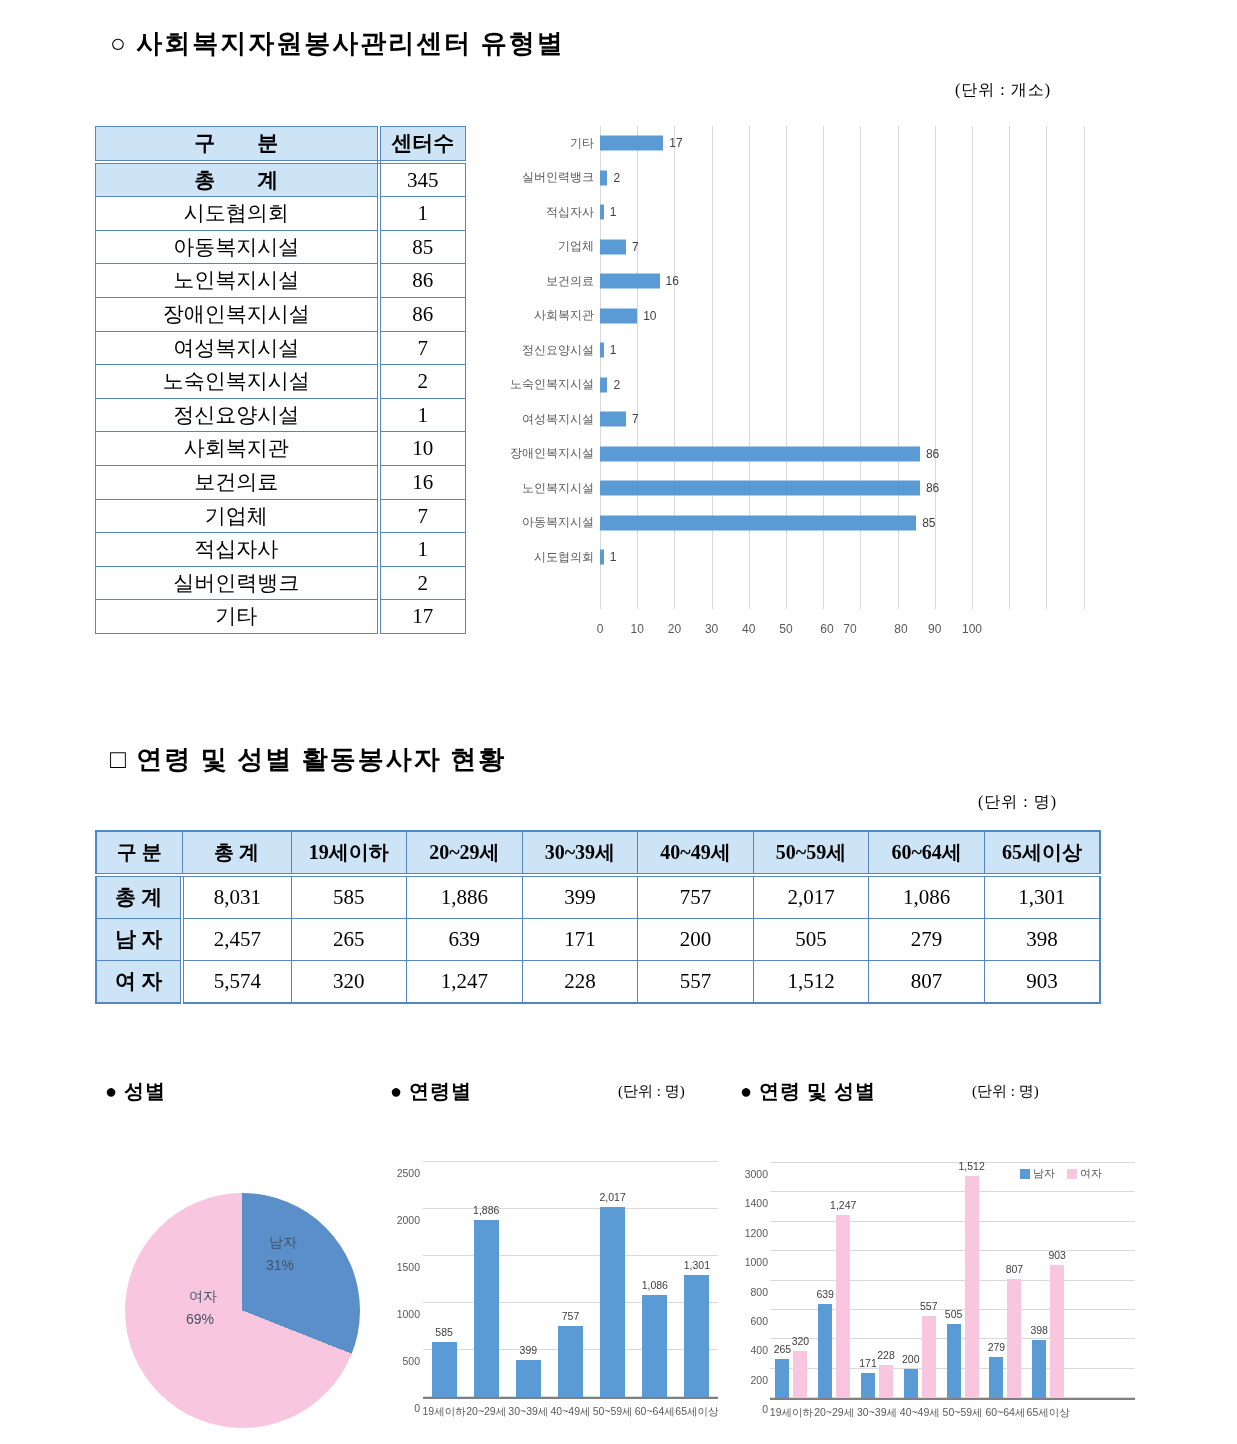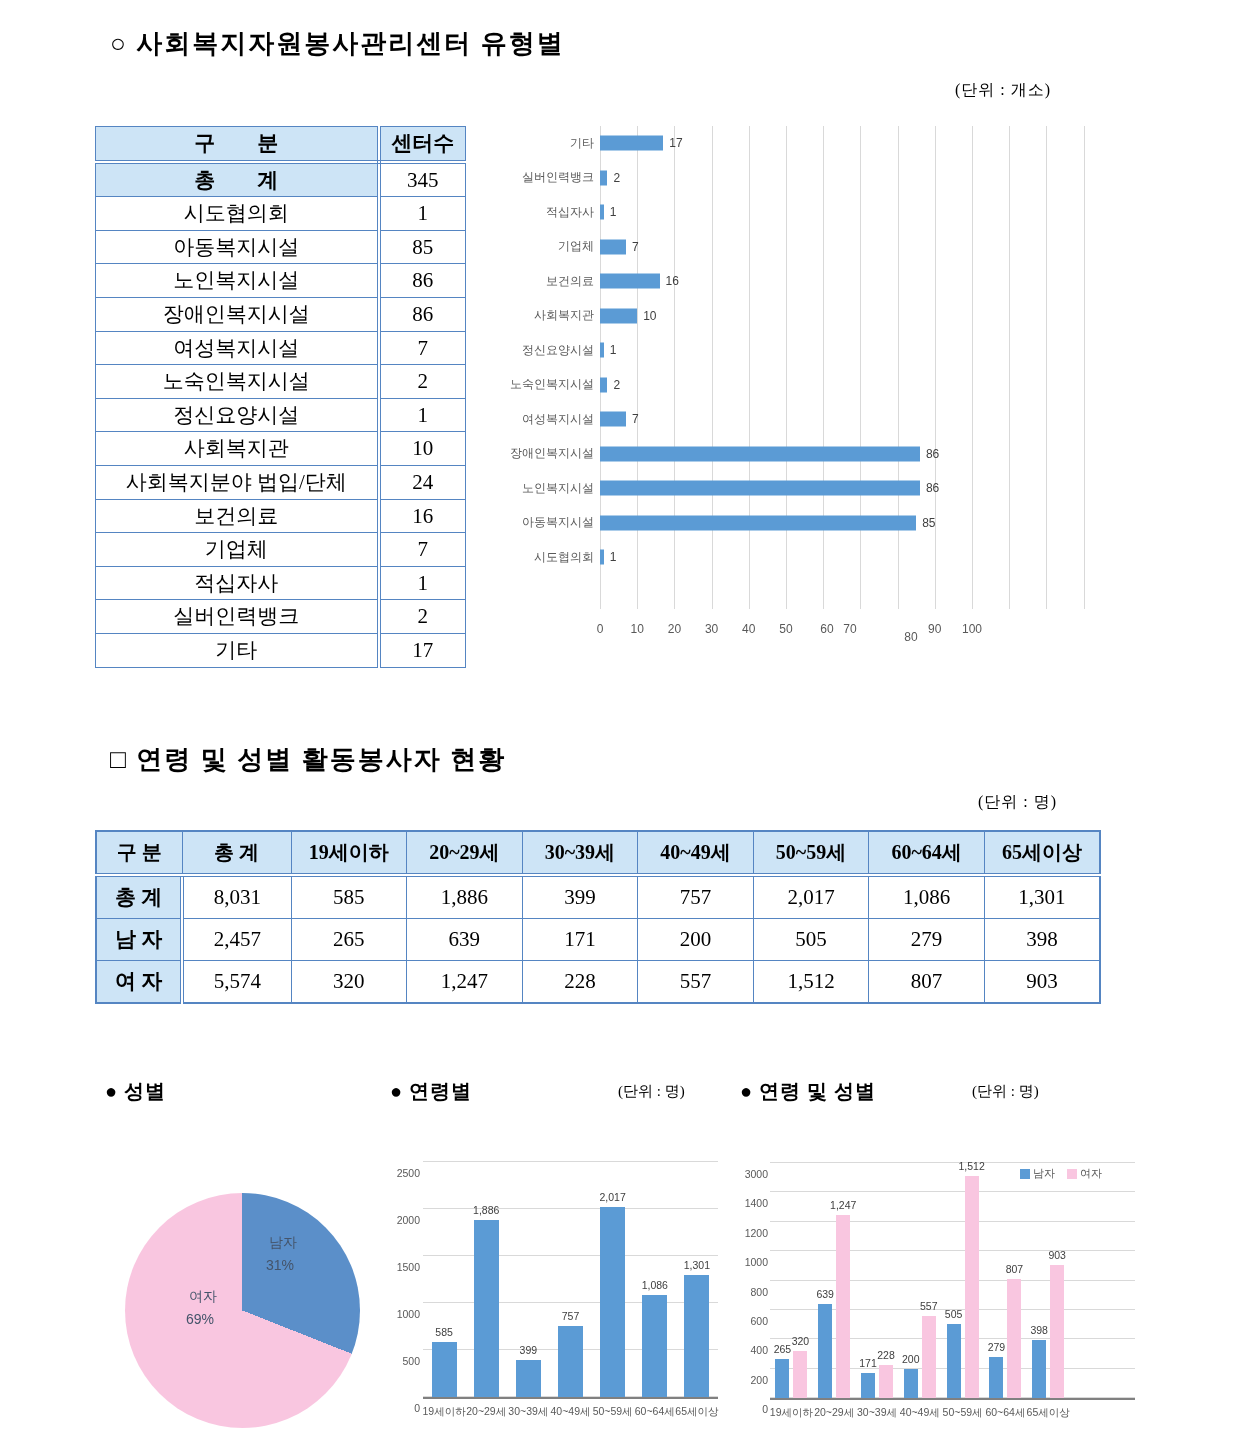--- a/index.html
+++ b/index.html
@@ -108,24 +108,20 @@
         </tr>
         <tr>
           <td>정신요양시설</td>
           <td>1</td>
         </tr>
         <tr>
           <td>사회복지관</td>
           <td>10</td>
         </tr>
         <tr>
-          <td>사회복지분야 법입/단체</td>
-          <td>24</td>
-        </tr>
-        <tr>
           <td>보건의료</td>
           <td>16</td>
         </tr>
         <tr>
           <td>기업체</td>
           <td>7</td>
         </tr>
         <tr>
           <td>적십자사</td>
           <td>1</td>
@@ -238,21 +234,21 @@
       </div>
     <div id="hbar-axis" class="hbar-axis">
         <span class="hbar-tick" style="left: 126px;">0</span>
         <span class="hbar-tick" style="left: 163.2px;">10</span>
         <span class="hbar-tick" style="left: 200.4px; text-align: center;">20</span>
         <span class="hbar-tick" style="left: 237.6px;">30</span>
         <span class="hbar-tick" style="left: 274.8px;">40</span>
         <span class="hbar-tick" style="left: 312px;">50</span>
         <span class="hbar-tick" style="left: 353px;">60</span>
         <span class="hbar-tick" style="left: 376px;">70</span>
-        <span class="hbar-tick" style="left: 437px; margin-top: 8px;">80</span>
+        <span class="hbar-tick" style="left: 427px;">80</span>
         <span class="hbar-tick" style="left: 460.8px;">90</span>
         <span class="hbar-tick" style="left: 498px;">100</span>
       </div>
   </div>
 
   <div class="sec-title" style="left:110px; top:742px;">□ 연령 및 성별 활동봉사자 현황</div>
   <div class="unit" style="left:978px; top:792px;">(단위 : 명)</div>
 
   <table id="table2" class="dtable">
     <colgroup>

